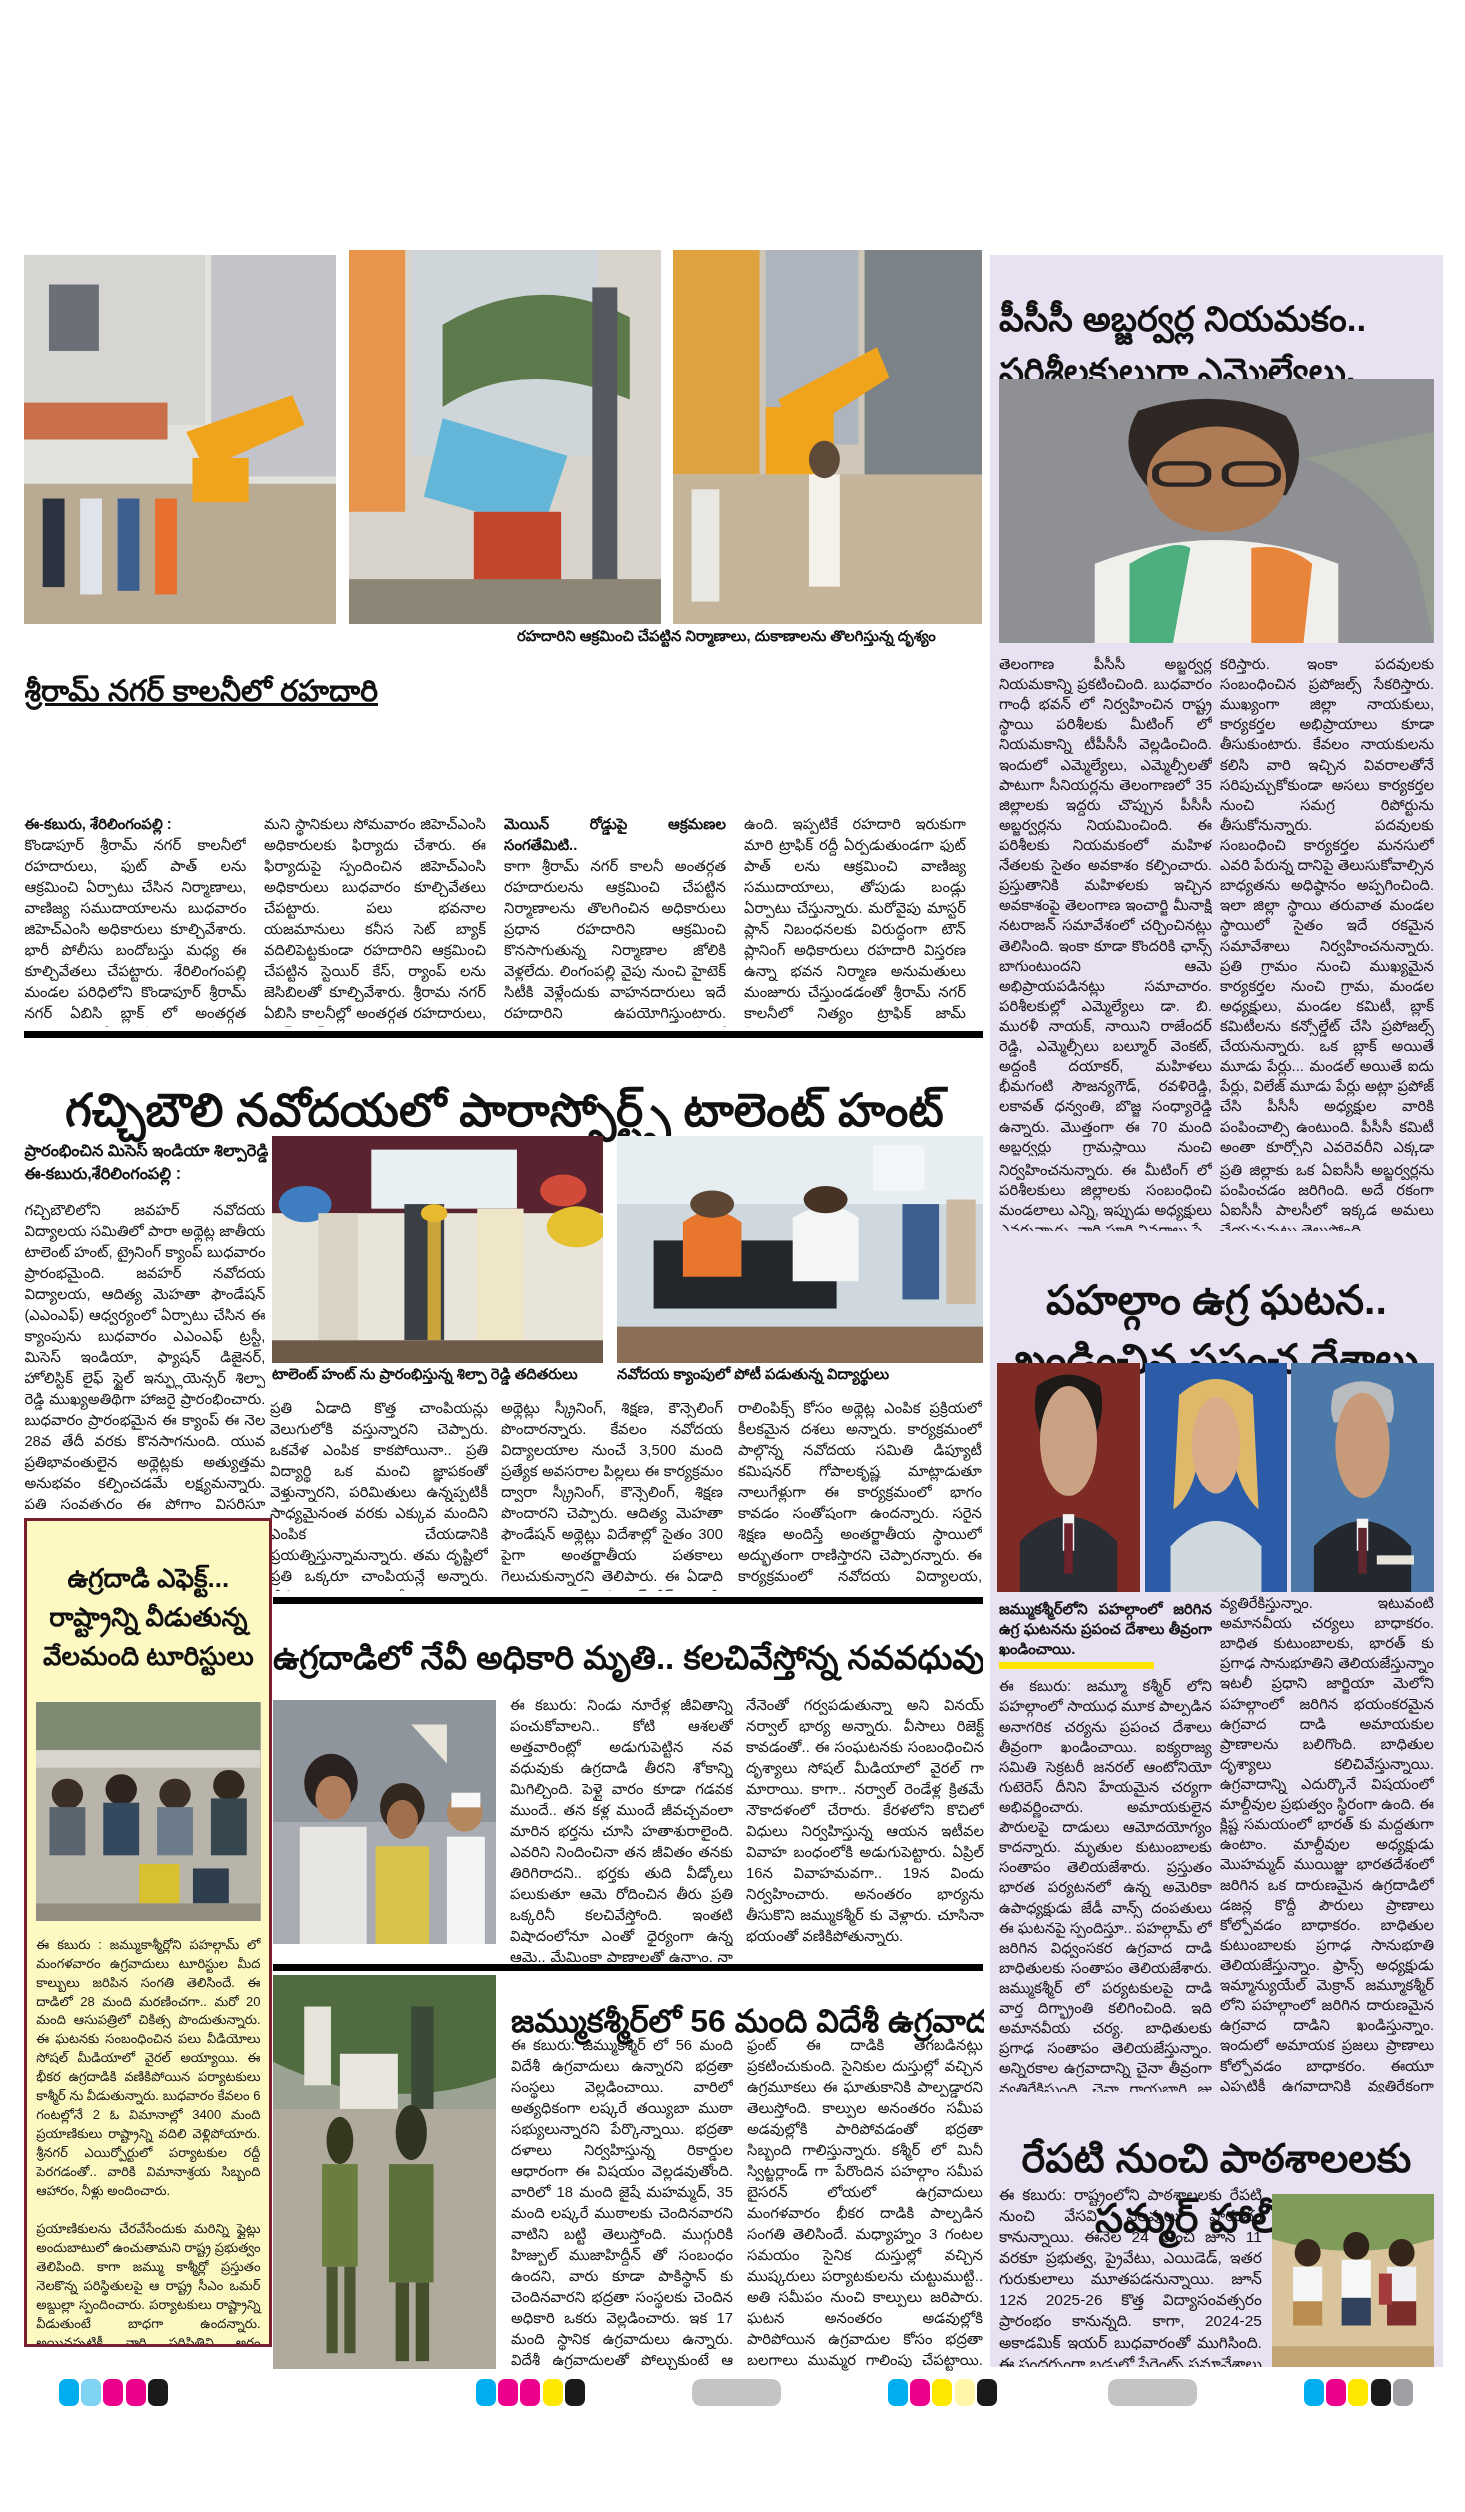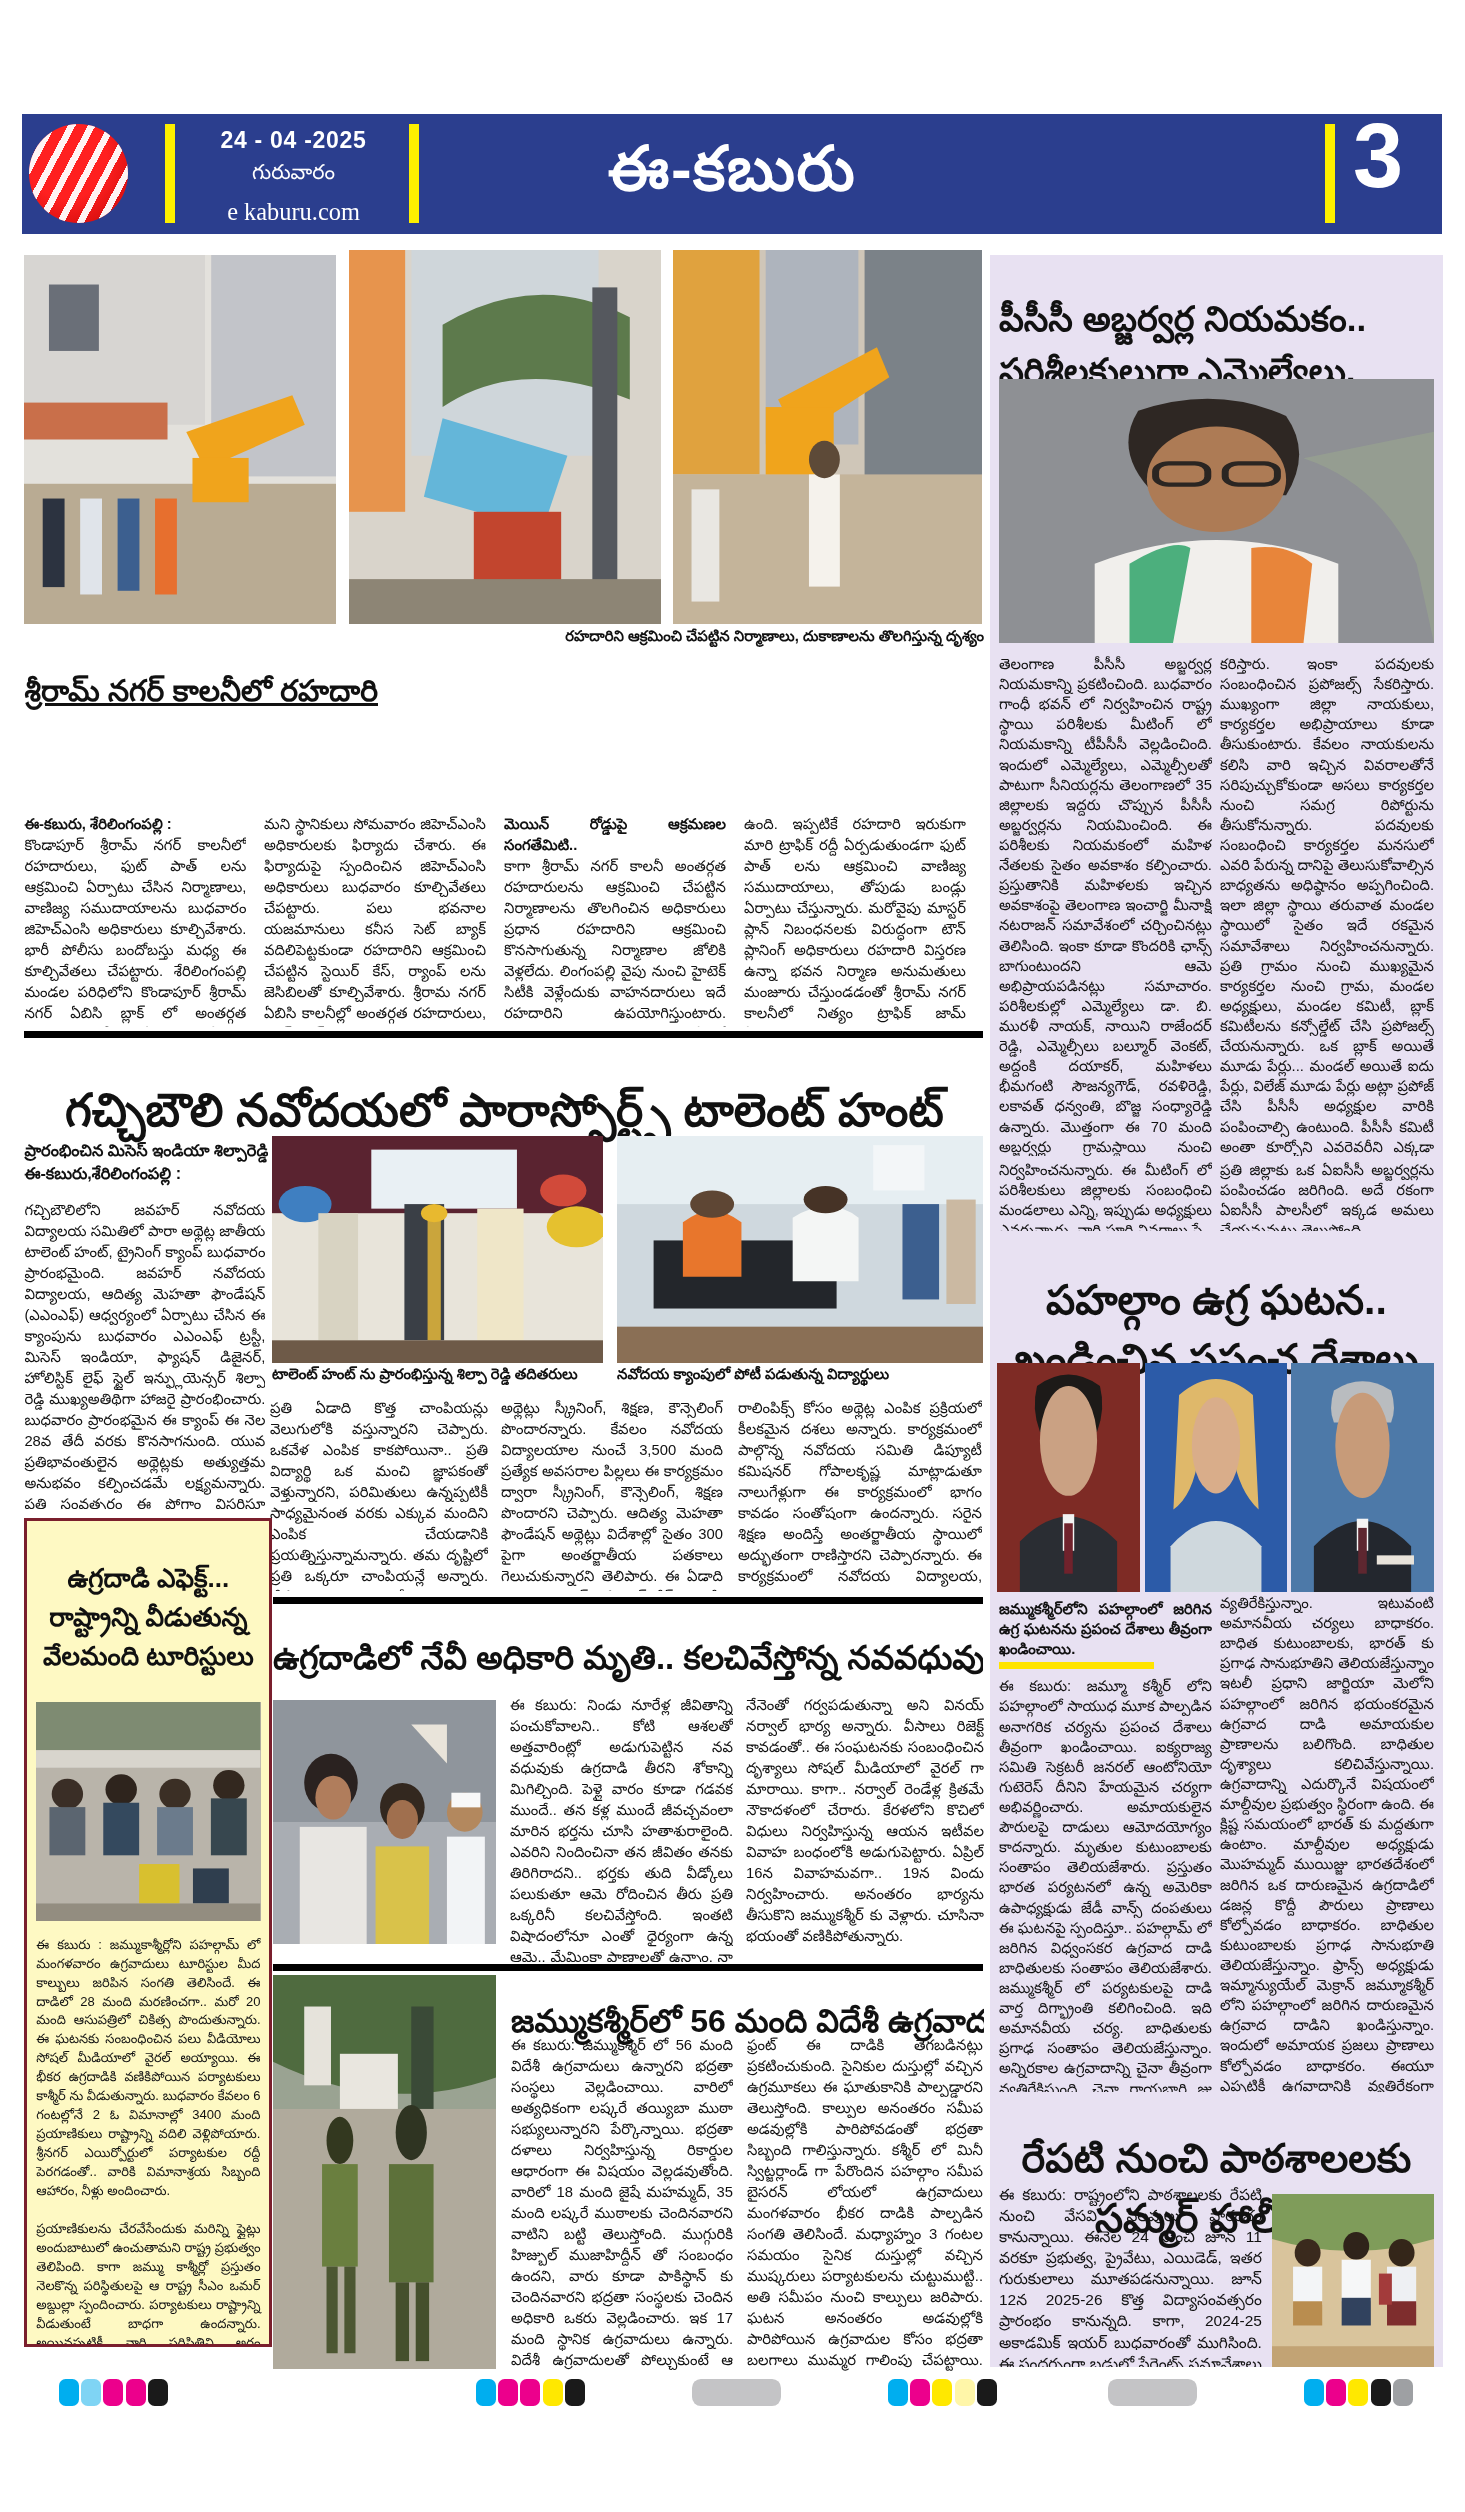--- a/index.html
+++ b/index.html
@@ -56,33 +56,20 @@
   .chip{display:inline-block;width:20px;height:26.6px;border-radius:6.6px;}
   .cy{background:#00aeef}.lcy{background:#7fd4f4}.mg{background:#ec008c}
   .yl{background:#ffe800}.pyl{background:#fff6a8}.bk{background:#1a1a1a}.gy{background:#9ea0a3}
   .pill{position:absolute;top:0;width:89px;height:26.6px;border-radius:8.9px;background:#c4c4c6;}
 </style>
 </head>
 <body>
 
 <div class="page">
 
-  <header class="masthead">
-    <div class="logo"></div>
-    <div class="ybar yb1"></div>
-    <div class="dateblock">
-      <div class="d1">24 - 04 -2025</div>
-      <div class="d2">గురువారం</div>
-      <div class="d3">e kaburu.com</div>
-    </div>
-    <div class="ybar yb2"></div>
-    <div class="mast-title">ఈ-కబురు</div>
-    <div class="ybar yb3"></div>
-    <div class="pageno">3</div>
-  </header>
 
   <div class="ph" style="left:24.4px;top:255px;width:312px;height:369px">
     <svg viewBox="0 0 100 100" preserveAspectRatio="none">
       <rect width="100" height="100" fill="#e3e1dc"></rect>
       <rect x="0" y="0" width="58" height="46" fill="#d7d5d2"></rect>
       <rect x="8" y="8" width="16" height="18" fill="#6a6f78"></rect>
       <rect x="60" y="0" width="40" height="60" fill="#c2c4c9"></rect>
       <rect x="0" y="40" width="46" height="10" fill="#c96f4a"></rect>
       <rect x="0" y="62" width="100" height="38" fill="#b9ab93"></rect>
       <polygon points="52,48 86,38 90,46 58,58" fill="#f0a41c"></polygon>
@@ -112,21 +99,21 @@
       <rect x="30" y="0" width="30" height="52" fill="#aeb4bd"></rect>
       <rect x="62" y="0" width="38" height="70" fill="#7b8288"></rect>
       <rect x="0" y="60" width="100" height="40" fill="#c4b49a"></rect>
       <polygon points="34,40 66,26 70,34 40,50" fill="#f0a41c"></polygon>
       <rect x="30" y="42" width="22" height="18" fill="#f0a41c"></rect>
       <rect x="44" y="60" width="10" height="30" fill="#f5f2ec"></rect>
       <circle cx="49" cy="56" r="5" fill="#5d4a38"></circle>
       <rect x="6" y="64" width="9" height="30" fill="#e9e7e2"></rect>
     </svg>
   </div>
-  <div class="cap" style="left:517px;top:628px;width:467px;text-align:right">రహదారిని ఆక్రమించి చేపట్టిన నిర్మాణాలు, దుకాణాలను తొలగిస్తున్న దృశ్యం</div>
+  <div class="cap" style="left:517px;top:628px;width:467px;text-align:left">రహదారిని ఆక్రమించి చేపట్టిన నిర్మాణాలు, దుకాణాలను తొలగిస్తున్న దృశ్యం</div>
 
   <h2 class="kicker">శ్రీరామ్ నగర్ కాలనీలో రహదారి</h2>
 
   <div class="col" style="left:24.4px;top:814px;width:222px;height:213px">
     <div class="bold center">ఈ-కబురు, శేరిలింగంపల్లి :</div>
     <span>కొండాపూర్ శ్రీరామ్ నగర్ కాలనీలో రహదారులు, ఫుట్ పాత్ లను ఆక్రమించి ఏర్పాటు చేసిన నిర్మాణాలు, వాణిజ్య సముదాయాలను బుధవారం జిహెచ్ఎంసి అధికారులు కూల్చివేశారు. భారీ పోలీసు బందోబస్తు మధ్య ఈ కూల్చివేతలు చేపట్టారు. శేరిలింగంపల్లి మండల పరిధిలోని కొండాపూర్ శ్రీరామ్ నగర్ ఏబిసి బ్లాక్ లో అంతర్గత రహదారుల మీద ఏర్పాటు చేస్తున్న టిఫిన్ సెంటర్లు, తోపుడు బండ్లు, వాణిజ్య సముదాయాల కారణంగా ఇబ్బందులు పడుతున్నా</span>
   </div>
   <div class="col" style="left:264px;top:814px;width:222px;height:213px">మని స్థానికులు సోమవారం జిహెచ్ఎంసి అధికారులకు ఫిర్యాదు చేశారు. ఈ ఫిర్యాదుపై స్పందించిన జిహెచ్ఎంసి అధికారులు బుధవారం కూల్చివేతలు చేపట్టారు. పలు భవనాల యజమానులు కనీస సెట్ బ్యాక్ వదిలిపెట్టకుండా రహదారిని ఆక్రమించి చేపట్టిన స్టెయిర్ కేస్, ర్యాంప్ లను జెసిబిలతో కూల్చివేశారు. శ్రీరామ నగర్ ఏబిసి కాలనీల్లో అంతర్గత రహదారులు, ఫుట్ పాత్ లను ఆక్రమించి నిర్మాణాలు చేపట్టినా, దుకాణాలు నిర్వహించినా చర్యలు తప్పవని హెచ్చరించారు.</div>
   <div class="col" style="left:504px;top:814px;width:222px;height:213px">
     <div class="bold">మెయిన్ రోడ్డుపై ఆక్రమణల సంగతేమిటి..</div>

